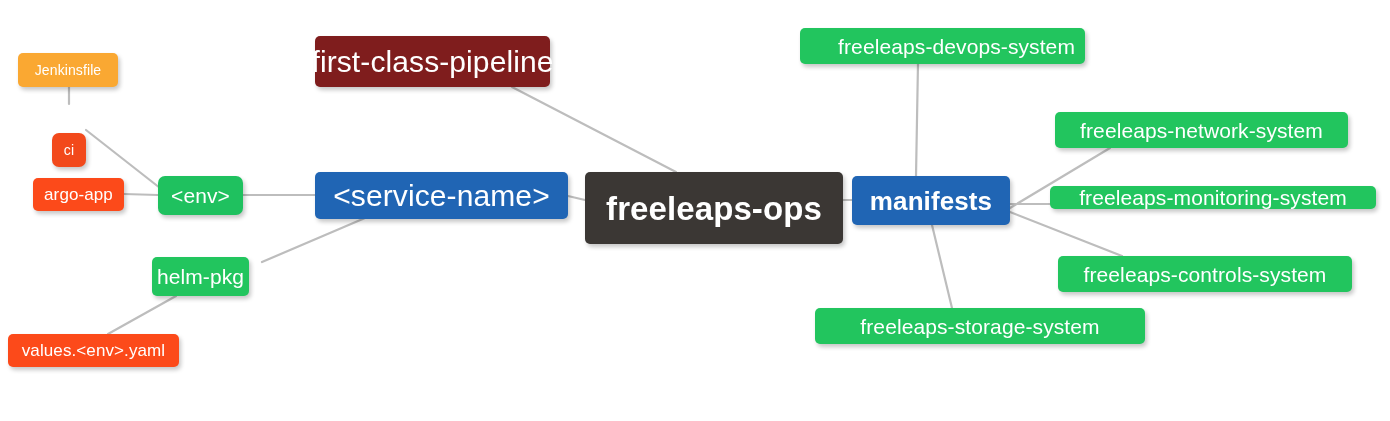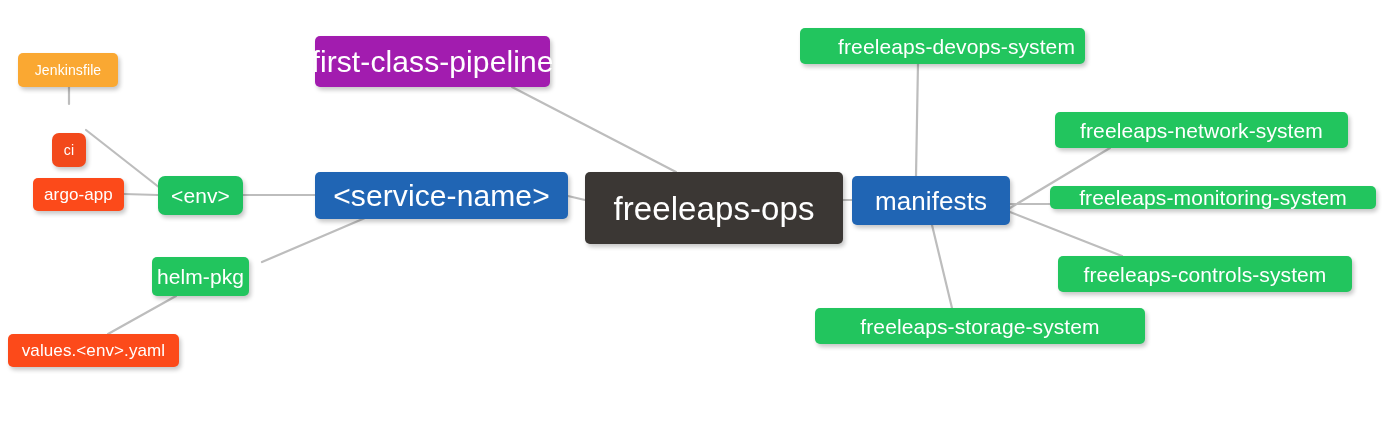--- a/index.html
+++ b/index.html
@@ -32,21 +32,21 @@
     box-shadow:2px 3px 4px rgba(0,0,0,0.22);
     white-space:nowrap;
     line-height:1;
     letter-spacing:0.1px;
     padding:0 10px;
     user-select:none;
   }
   .node.sz-xs{font-size:14px;margin-top:29px;}
   .node.sz-s{font-size:17px;}
   .node.sz-m{font-size:21px;}
-  .node.sz-l{font-size:26px;}
+  .node.sz-l{font-size:26px;font-weight:bold;}
   .node.sz-xl{font-size:30px;}
   .node.rad-lg{border-radius:7px;}
 </style>
 </head>
 <body>
 
 <div id="canvas">
 
   <svg id="edges" viewBox="0 0 1390 421" xmlns="http://www.w3.org/2000/svg">
     <g stroke="#bdbdbd" stroke-width="2.2" fill="none" stroke-linecap="round">
@@ -80,25 +80,25 @@
   </div>
 
   <div class="node sz-m rad-lg" style="left:158px;top:176px;width:85px;height:39px;background:#1fc15f;">
     <span>&lt;env&gt;</span>
   </div>
 
   <div class="node sz-xl" style="left:315px;top:172px;width:253px;height:47px;background:#2065b4;">
     <span>&lt;service-name&gt;</span>
   </div>
 
-  <div class="node sz-xl" style="left:315px;top:36px;width:235px;height:51px;background:#a21caf;">
+  <div class="node sz-xl" style="left:315px;top:36px;width:235px;height:51px;background:#7f1d1d;">
     <span>first-class-pipeline</span>
   </div>
 
-  <div class="node sz-xl" style="left:585px;top:172px;width:258px;height:72px;background:#3b3734;font-size:33px;">
+  <div class="node sz-xl" style="left:585px;top:172px;width:258px;height:72px;background:#3b3734;font-size:33px;font-weight:bold;">
     <span>freeleaps-ops</span>
   </div>
 
   <div class="node sz-l" style="left:852px;top:176px;width:158px;height:49px;background:#2065b4;">
     <span>manifests</span>
   </div>
 
   <div class="node sz-m" style="left:152px;top:257px;width:97px;height:39px;background:#22c55e;">
     <span>helm-pkg</span>
   </div>

